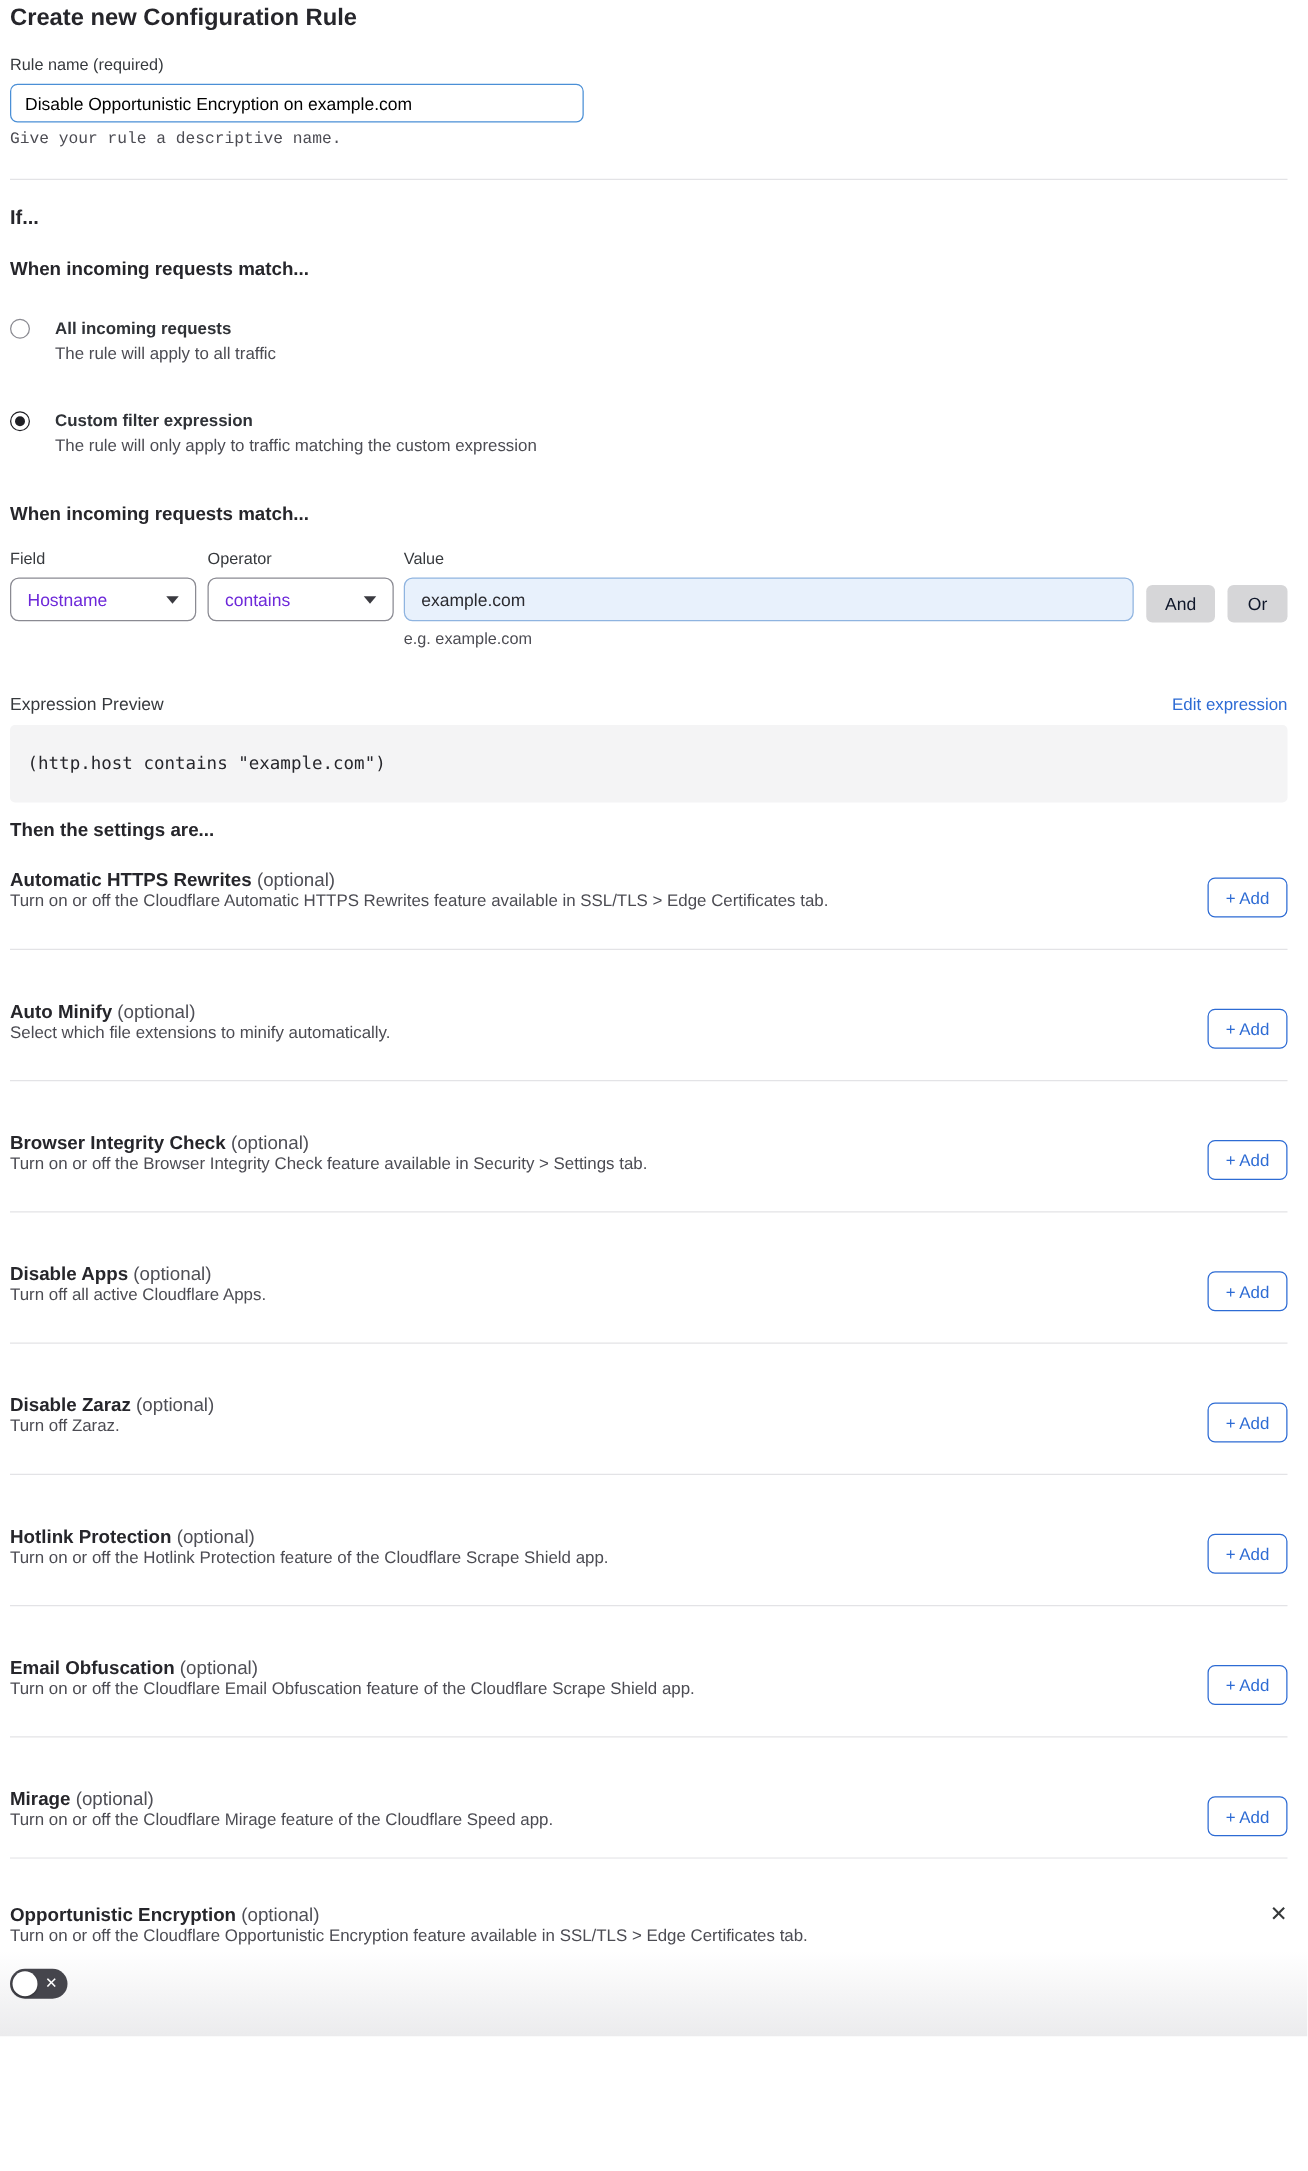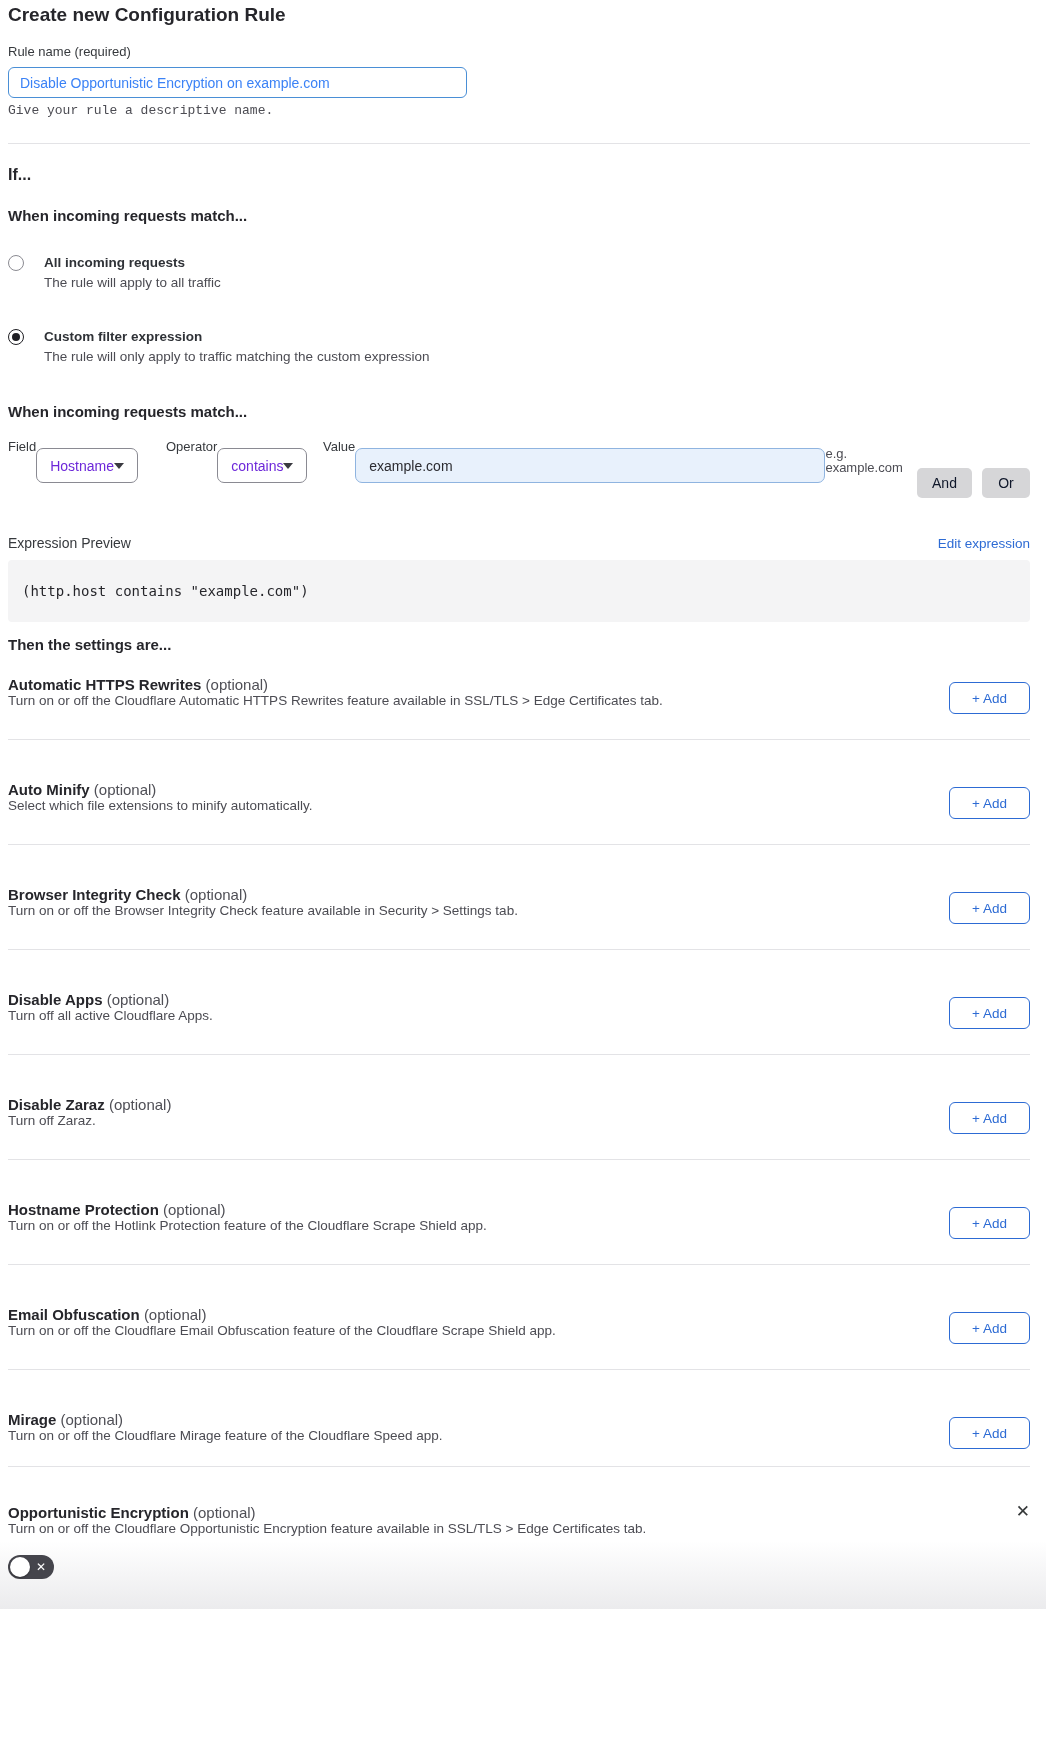--- a/index.html
+++ b/index.html
@@ -9,21 +9,21 @@
     color: #4c4c53;
     -webkit-font-smoothing: antialiased;
   }
   .page { padding: 4px 16px 0 8px; position: relative; height: 100%; }
 
   h1 { font-size: 19px; line-height: 22px; font-weight: 700; color: #26262b; }
   .form-label { display: block; margin-top: 19px; font-size: 13px; line-height: 14px; color: #36393d; }
   .rule-name-input {
     display: block; margin-top: 8px; width: 459px; height: 31px;
     border: 1.5px solid var(--input_focus_border, #4a8fd6); border-radius: 6px;
-    padding: 0 11px; font-size: 14px; color: #3b82f6; background: #fff;
+    padding: 0 11px; font-size: 14px; color: #000000; background: #fff;
     font-family: inherit; outline: none;
   }
   .help { margin-top: 6px; font-size: 13px; line-height: 13px; color: #4c4c53; font-family: Liberation Mono, monospace; }
 
   .divider { border: none; border-top: 1px solid var(--divider, #e3e3e6); margin: 0; }
   .top-divider { margin-top: 26px; }
 
   h2 { margin-top: 20px; font-size: 16px; line-height: 21px; font-weight: 700; color: #26262b; }
   h3 { font-size: 15px; line-height: 18px; font-weight: 700; color: #26262b; }
   .match-heading-1 { margin-top: 22px; }
@@ -38,21 +38,21 @@
   }
   .radio.checked { border-color: #1f1f24; }
   .radio.checked::after {
     content: ""; position: absolute; left: 2.5px; top: 2.5px;
     width: 8px; height: 8px; border-radius: 50%; background: #1f1f24;
   }
   .radio-label { font-size: 13.5px; line-height: 16px; font-weight: 700; color: #2f3237; }
   .radio-desc  { margin-top: 4px; font-size: 13.5px; line-height: 16px; color: #4c4c53; }
 
   .builder-row { display: flex; align-items: flex-start; margin-top: 19px; }
-  .builder-col { display: flex; }
+  .builder-col { display: flex; flex-direction: column; }
   .col-field    { width: 149px; margin-right: 9px; }
   .col-operator { width: 149px; margin-right: 8px; }
   .col-value    { flex: 1; margin-right: 10px; }
   .builder-col .form-label { margin-top: 0; }
   .select {
     margin-top: 8px; height: 35px; border: 1px solid #8a8a92; border-radius: 7px;
     background: #fff; display: flex; align-items: center; justify-content: space-between;
     padding: 0 13px; font-size: 14px; color: #6d28d9; cursor: pointer;
   }
   .chevron {
@@ -86,21 +86,21 @@
   .settings-heading { margin-top: 14px; }
 
   .setting-row { position: relative; padding: 42px 0 30px; border-bottom: 1px solid var(--divider, #e3e3e6); }
   .setting-row.first { padding-top: 23px; }
   #settings-list .setting-row:last-child { padding-bottom: 22px; }
   .setting-title { font-size: 15px; line-height: 16px; color: #26262b; }
   .setting-title strong { font-weight: 700; }
   .setting-title .optional { font-weight: 400; color: #4f4f56; }
   .setting-desc { font-size: 13.5px; line-height: 16px; color: #4c4c53; }
   .add-btn {
-    position: absolute; right: 0; top: 47px; width: 81px; height: 32px;
+    position: absolute; right: 0; top: 47px; width: 64px; height: 32px;
     background: #fff; border: 1px solid var(--accent_blue, #2d6bd4); border-radius: 6px;
     color: var(--accent_blue, #2d6bd4); font-size: 13.5px; font-family: inherit; cursor: pointer; text-align: center;
   }
   .setting-row.first .add-btn { top: 28px; }
 
   .added-row {
     position: relative; margin: 0 -16px 0 -8px; padding: 38px 16px 0 8px; height: 142px;
     background: linear-gradient(180deg, #ffffff 0%, #ffffff 52%, #ebebed 100%);
   }
   .close-icon {
@@ -229,21 +229,21 @@
       <div class="setting-title">
         <strong>Disable Zaraz</strong>
         <span class="optional">(optional)</span>
       </div>
       <p class="setting-desc">Turn off Zaraz.</p>
       <button class="add-btn">+ Add</button>
     </div>
 
     <div class="setting-row">
       <div class="setting-title">
-        <strong>Hostname Protection</strong>
+        <strong>Hotlink Protection</strong>
         <span class="optional">(optional)</span>
       </div>
       <p class="setting-desc">Turn on or off the Hotlink Protection feature of the Cloudflare Scrape Shield app.</p>
       <button class="add-btn">+ Add</button>
     </div>
 
     <div class="setting-row">
       <div class="setting-title">
         <strong>Email Obfuscation</strong>
         <span class="optional">(optional)</span>

